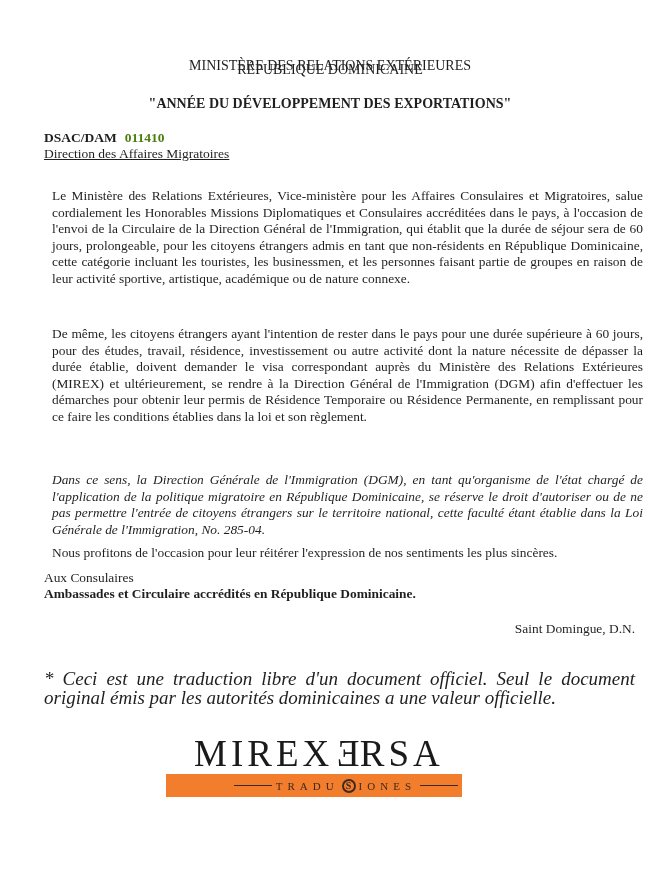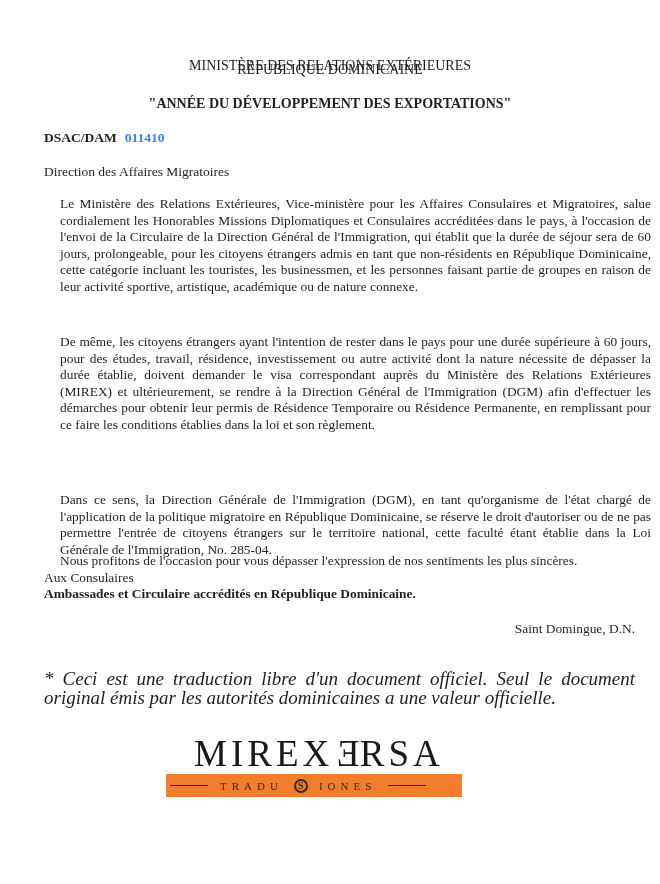--- a/index.html
+++ b/index.html
@@ -5,60 +5,60 @@
   html, body { margin: 0; padding: 0; background: #ffffff; }
   body { width: 660px; height: 884px; position: relative; overflow: hidden;
          font-family: "Liberation Serif", "DejaVu Serif", serif; color: #1f1f1f; }
   .hdr { position: absolute; left: 0; width: 660px; text-align: center; font-size: 14px; line-height: 16px; }
   .hdr1 { top: 58px; }
   .hdr2 { top: 62px; }
   .motto { position: absolute; left: 0; width: 660px; top: 95px; text-align: center;
            font-size: 14px; font-weight: bold; line-height: 17px; }
   .ref { position: absolute; left: 44px; top: 130px; font-size: 13.5px; line-height: 16px; }
   .ref .code { font-weight: bold; font-family: Liberation Serif, serif; }
-  .ref .num { font-weight: bold; color: #3b82f6; margin-left: 8px; }
-  .dept { position: absolute; left: 44px; top: 164px; font-size: 13.5px; line-height: 16px; }
+  .ref .num { font-weight: bold; color: #4d7c0f; margin-left: 8px; }
+  .dept { position: absolute; left: 44px; top: 146px; font-size: 13.5px; line-height: 16px; text-decoration: underline; }
   .para { position: absolute; left: 44px; width: 591px; font-size: 13.4px; line-height: 16.6px;
-          text-align: justify; margin: 16px; }
+          text-align: justify; margin: 8px; }
   .p1 { top: 180px; }
   .p2 { top: 318px; }
-  .p3 { top: 476px; }
+  .p3 { top: 464px; font-style: italic; }
   .p4 { top: 537px; }
   .addr1 { position: absolute; left: 44px; top: 570px; font-size: 13.4px; line-height: 16px; }
   .addr2 { position: absolute; left: 44px; top: 586px; font-size: 13.4px; line-height: 16px; font-weight: bold; }
   .place { position: absolute; right: 25px; top: 621px; font-size: 13.4px; line-height: 16px; }
   .note { position: absolute; left: 44px; top: 669px; width: 591px; font-size: 19px; line-height: 19px;
           font-style: italic; text-align: justify; margin: 0; }
   .logo { position: absolute; left: 166px; top: 734px; width: 296px; }
   .logo-word { font-family: "Liberation Serif", "DejaVu Serif", serif; font-size: 37px; letter-spacing: 4px;
                color: #1a1a1a; line-height: 40px; padding-left: 28px; }
   .logo-word .rev { display: inline-block; transform: scaleX(-1); }
   .logo-bar { margin-top: 0; height: 23px; background: #f27d2d; display: flex; align-items: center;
-              justify-content: flex-start; font-size: 11px; letter-spacing: 5px; color: #3a2a20; gap: 8px; }
+              justify-content: flex-end; font-size: 11px; letter-spacing: 5px; color: #3a2a20; }
   .logo-bar .line { display: inline-block; width: 38px; height: 1.5px; background: #3a2a20; margin: 0 4px; }
   .logo-bar .circle { display: inline-flex; width: 14px; height: 14px; border: 2px solid #3a2a20; border-radius: 50%;
                       align-items: center; justify-content: center; font-size: 10px; font-weight: bold;
                       letter-spacing: 0; margin: 0 3px; box-sizing: border-box; }
 </style>
 </head>
 <body>
 
 <div class="hdr hdr1">MINISTÈRE DES RELATIONS EXTÉRIEURES</div>
 <div class="hdr hdr2">RÉPUBLIQUE DOMINICAINE</div>
 <div class="motto">"ANNÉE DU DÉVELOPPEMENT DES EXPORTATIONS"</div>
 
 <div class="ref">
   <span class="code">DSAC/DAM</span><span class="num">011410</span>
 </div>
 <div class="dept">Direction des Affaires Migratoires</div>
 
 <p class="para p1">Le Ministère des Relations Extérieures, Vice-ministère pour les Affaires Consulaires et Migratoires, salue cordialement les Honorables Missions Diplomatiques et Consulaires accréditées dans le pays, à l'occasion de l'envoi de la Circulaire de la Direction Général de l'Immigration, qui établit que la durée de séjour sera de 60 jours, prolongeable, pour les citoyens étrangers admis en tant que non-résidents en République Dominicaine, cette catégorie incluant les touristes, les businessmen, et les personnes faisant partie de groupes en raison de leur activité sportive, artistique, académique ou de nature connexe.</p>
 <p class="para p2">De même, les citoyens étrangers ayant l'intention de rester dans le pays pour une durée supérieure à 60 jours, pour des études, travail, résidence, investissement ou autre activité dont la nature nécessite de dépasser la durée établie, doivent demander le visa correspondant auprès du Ministère des Relations Extérieures (MIREX) et ultérieurement, se rendre à la Direction Général de l'Immigration (DGM) afin d'effectuer les démarches pour obtenir leur permis de Résidence Temporaire ou Résidence Permanente, en remplissant pour ce faire les conditions établies dans la loi et son règlement.</p>
 <p class="para p3">Dans ce sens, la Direction Générale de l'Immigration (DGM),  en tant qu'organisme de l'état chargé de l'application de la politique migratoire en République Dominicaine, se réserve le droit d'autoriser ou de ne pas permettre l'entrée de citoyens étrangers sur le territoire national, cette faculté étant établie dans la Loi Générale de l'Immigration, No. 285-04.</p>
-<p class="para p4">Nous profitons de l'occasion pour vous dépasser l'expression de nos sentiments les plus sincères.</p>
+<p class="para p4">Nous profitons de l'occasion pour leur réitérer l'expression de nos sentiments les plus sincères.</p>
 
 <div class="addr1">Aux Consulaires</div>
 <div class="addr2">Ambassades et Circulaire accrédités en République Dominicaine.</div>
 
 <div class="place">Saint Domingue, D.N.</div>
 
 <p class="note">* Ceci est une traduction libre d'un document officiel. Seul le document original émis par les autorités dominicaines a une valeur officielle.</p>
 
 <div class="logo">
   <div class="logo-word"><span>MIREX</span><span class="rev">E</span><span>RSA</span></div>

